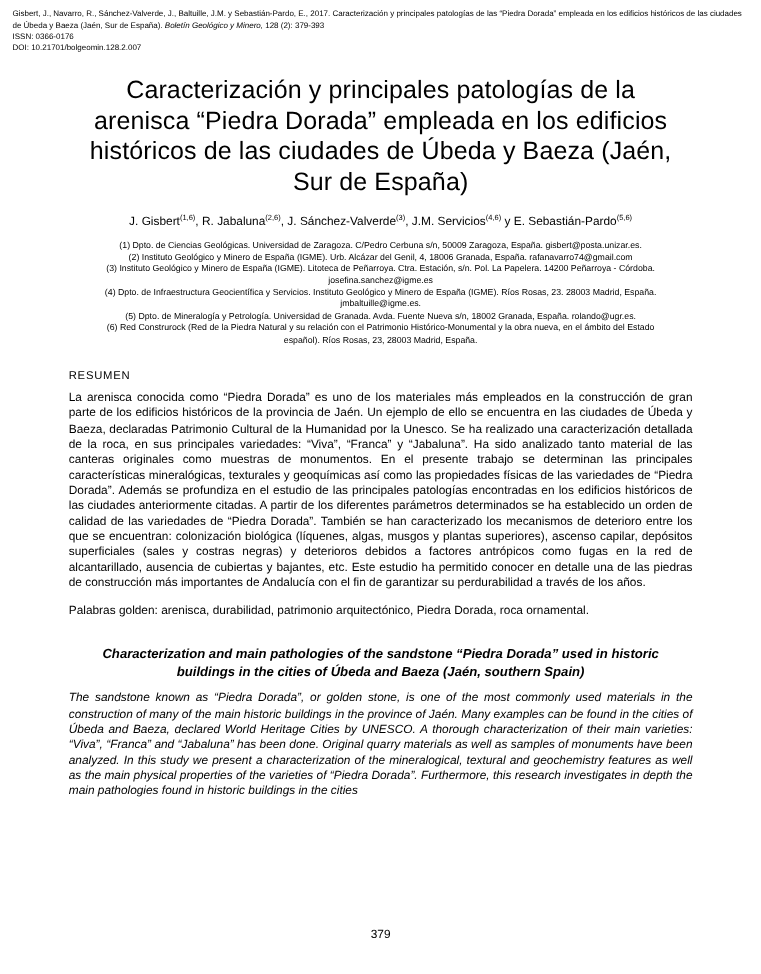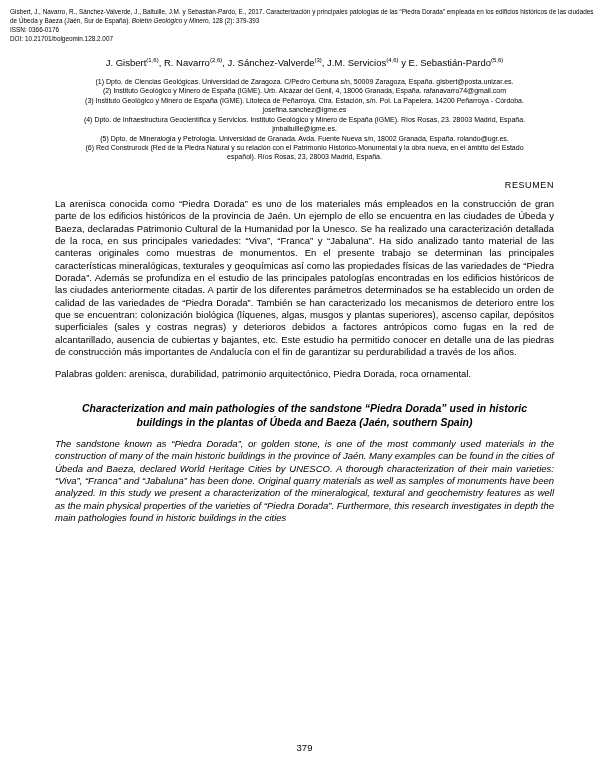--- a/index.html
+++ b/index.html
@@ -24,21 +24,21 @@
   }
   .authors { font-size: 9.5px; text-align: center; margin-top: 13px; }
   .authors sup { font-size: 6px; vertical-align: super; line-height: 0; }
   .affils {
     font-size: 7px; line-height: 1.35; text-align: center;
     margin: 9px auto 0; max-width: 462px;
   }
   .affils p { margin: 0; }
   .content { margin: 0 45px; }
   .sec-head {
-    font-size: 9px; font-weight: 400; text-align: right;
+    font-size: 9px; font-weight: 400; text-align: left;
     margin-top: 18px; letter-spacing: 0.6px;
   }
   .bodytext {
     font-size: 9.5px; line-height: 1.3; text-align: justify; margin-top: 8px;
   }
   .keywords { margin-top: 10px; text-align: left; }
   .en-title {
     font-size: 10.5px; font-weight: 700; font-style: italic;
     text-align: center; line-height: 1.4; margin: 20px auto 0; max-width: 488px;
   }
@@ -56,41 +56,42 @@
 <body>
 
 <div class="page">
 
   <div class="meta">
     <p><span>Gisbert, J., Navarro, R., Sánchez-Valverde, J., Baltuille, J.M. y Sebastián-Pardo, E., 2017. Caracterización y principales patologías de las “Piedra Dorada” empleada en los edificios históricos de las ciudades de Úbeda y Baeza (Jaén, Sur de España). </span><span class="it">Boletín Geológico y Minero,</span><span> 128 (2): 379-393</span></p>
     <p>ISSN: 0366-0176</p>
     <p>DOI: 10.21701/bolgeomin.128.2.007</p>
   </div>
 
+  <h1 class="title">Caracterización y principales patologías de la arenisca “Piedra Dorada” empleada en los edificios históricos de las ciudades de Úbeda y Baeza (Jaén, Sur de España)</h1>
 
-  <p class="authors"><span><span>J. Gisbert</span><sup>(1,6)</sup><span>, </span></span><span><span>R. Navarro</span><sup>(2,6)</sup><span>, </span></span><span><span>J. Sánchez-Valverde</span><sup>(3)</sup><span>, </span></span><span><span>J.M. Servicios</span><sup>(4,6)</sup><span> y </span></span><span><span>E. Sebastián-Pardo</span><sup>(5,6)</sup></span></p>
+  <p class="authors"><span><span>J. Gisbert</span><sup>(1,6)</sup><span>, </span></span><span><span>R. Jabaluna</span><sup>(2,6)</sup><span>, </span></span><span><span>J. Sánchez-Valverde</span><sup>(3)</sup><span>, </span></span><span><span>J.M. Servicios</span><sup>(4,6)</sup><span> y </span></span><span><span>E. Sebastián-Pardo</span><sup>(5,6)</sup></span></p>
 
   <div class="affils">
     <p>(1) Dpto. de Ciencias Geológicas. Universidad de Zaragoza. C/Pedro Cerbuna s/n, 50009 Zaragoza, España. gisbert@posta.unizar.es.</p>
     <p>(2) Instituto Geológico y Minero de España (IGME). Urb. Alcázar del Genil, 4, 18006 Granada, España. rafanavarro74@gmail.com</p>
     <p>(3) Instituto Geológico y Minero de España (IGME). Litoteca de Peñarroya. Ctra. Estación, s/n. Pol. La Papelera. 14200 Peñarroya - Córdoba. josefina.sanchez@igme.es</p>
     <p>(4) Dpto. de Infraestructura Geocientífica y Servicios. Instituto Geológico y Minero de España (IGME). Ríos Rosas, 23. 28003 Madrid, España. jmbaltuille@igme.es.</p>
     <p>(5) Dpto. de Mineralogía y Petrología. Universidad de Granada. Avda. Fuente Nueva s/n, 18002 Granada, España. rolando@ugr.es.</p>
     <p>(6) Red Construrock (Red de la Piedra Natural y su relación con el Patrimonio Histórico-Monumental y la obra nueva, en el ámbito del Estado español). Ríos Rosas, 23, 28003 Madrid, España.</p>
   </div>
 
   <div class="content">
 
     <h2 class="sec-head">RESUMEN</h2>
 
     <p class="bodytext">La arenisca conocida como “Piedra Dorada” es uno de los materiales más empleados en la construcción de gran parte de los edificios históricos de la provincia de Jaén. Un ejemplo de ello se encuentra en las ciudades de Úbeda y Baeza, declaradas Patrimonio Cultural de la Humanidad por la Unesco. Se ha realizado una caracterización detallada de la roca, en sus principales variedades: “Viva”, “Franca” y “Jabaluna”. Ha sido analizado tanto material de las canteras originales como muestras de monumentos. En el presente trabajo se determinan las principales características mineralógicas, texturales y geoquímicas así como las propiedades físicas de las variedades de “Piedra Dorada”. Además se profundiza en el estudio de las principales patologías encontradas en los edificios históricos de las ciudades anteriormente citadas. A partir de los diferentes parámetros determinados se ha establecido un orden de calidad de las variedades de “Piedra Dorada”. También se han caracterizado los mecanismos de deterioro entre los que se encuentran: colonización biológica (líquenes, algas, musgos y plantas superiores), ascenso capilar, depósitos superficiales (sales y costras negras) y deterioros debidos a factores antrópicos como fugas en la red de alcantarillado, ausencia de cubiertas y bajantes, etc. Este estudio ha permitido conocer en detalle una de las piedras de construcción más importantes de Andalucía con el fin de garantizar su perdurabilidad a través de los años.</p>
 
     <p class="bodytext keywords"><span>Palabras golden:</span><span> arenisca, durabilidad, patrimonio arquitectónico, Piedra Dorada, roca ornamental.</span></p>
 
-    <h2 class="en-title">Characterization and main pathologies of the sandstone “Piedra Dorada” used in historic buildings in the plantas of Úbeda and Baeza (Jaén, southern Spain)</h2>
+    <h2 class="en-title">Characterization and main pathologies of the sandstone “Piedra Dorada” used in historic buildings in the cities of Úbeda and Baeza (Jaén, southern Spain)</h2>
 
 
     <p class="bodytext italic">The sandstone known as “Piedra Dorada”, or golden stone, is one of the most commonly used materials in the construction of many of the main historic buildings in the province of Jaén. Many examples can be found in the cities of Úbeda and Baeza, declared World Heritage Cities by UNESCO. A thorough characterization of their main varieties: “Viva”, “Franca” and “Jabaluna” has been done. Original quarry materials as well as samples of monuments have been analyzed. In this study we present a characterization of the mineralogical, textural and geochemistry features as well as the main physical properties of the varieties of “Piedra Dorada”. Furthermore, this research investigates in depth the main pathologies found in historic buildings in the cities</p>
 
   </div>
 
   <div class="pageno">379</div>
 
 </div>
 

